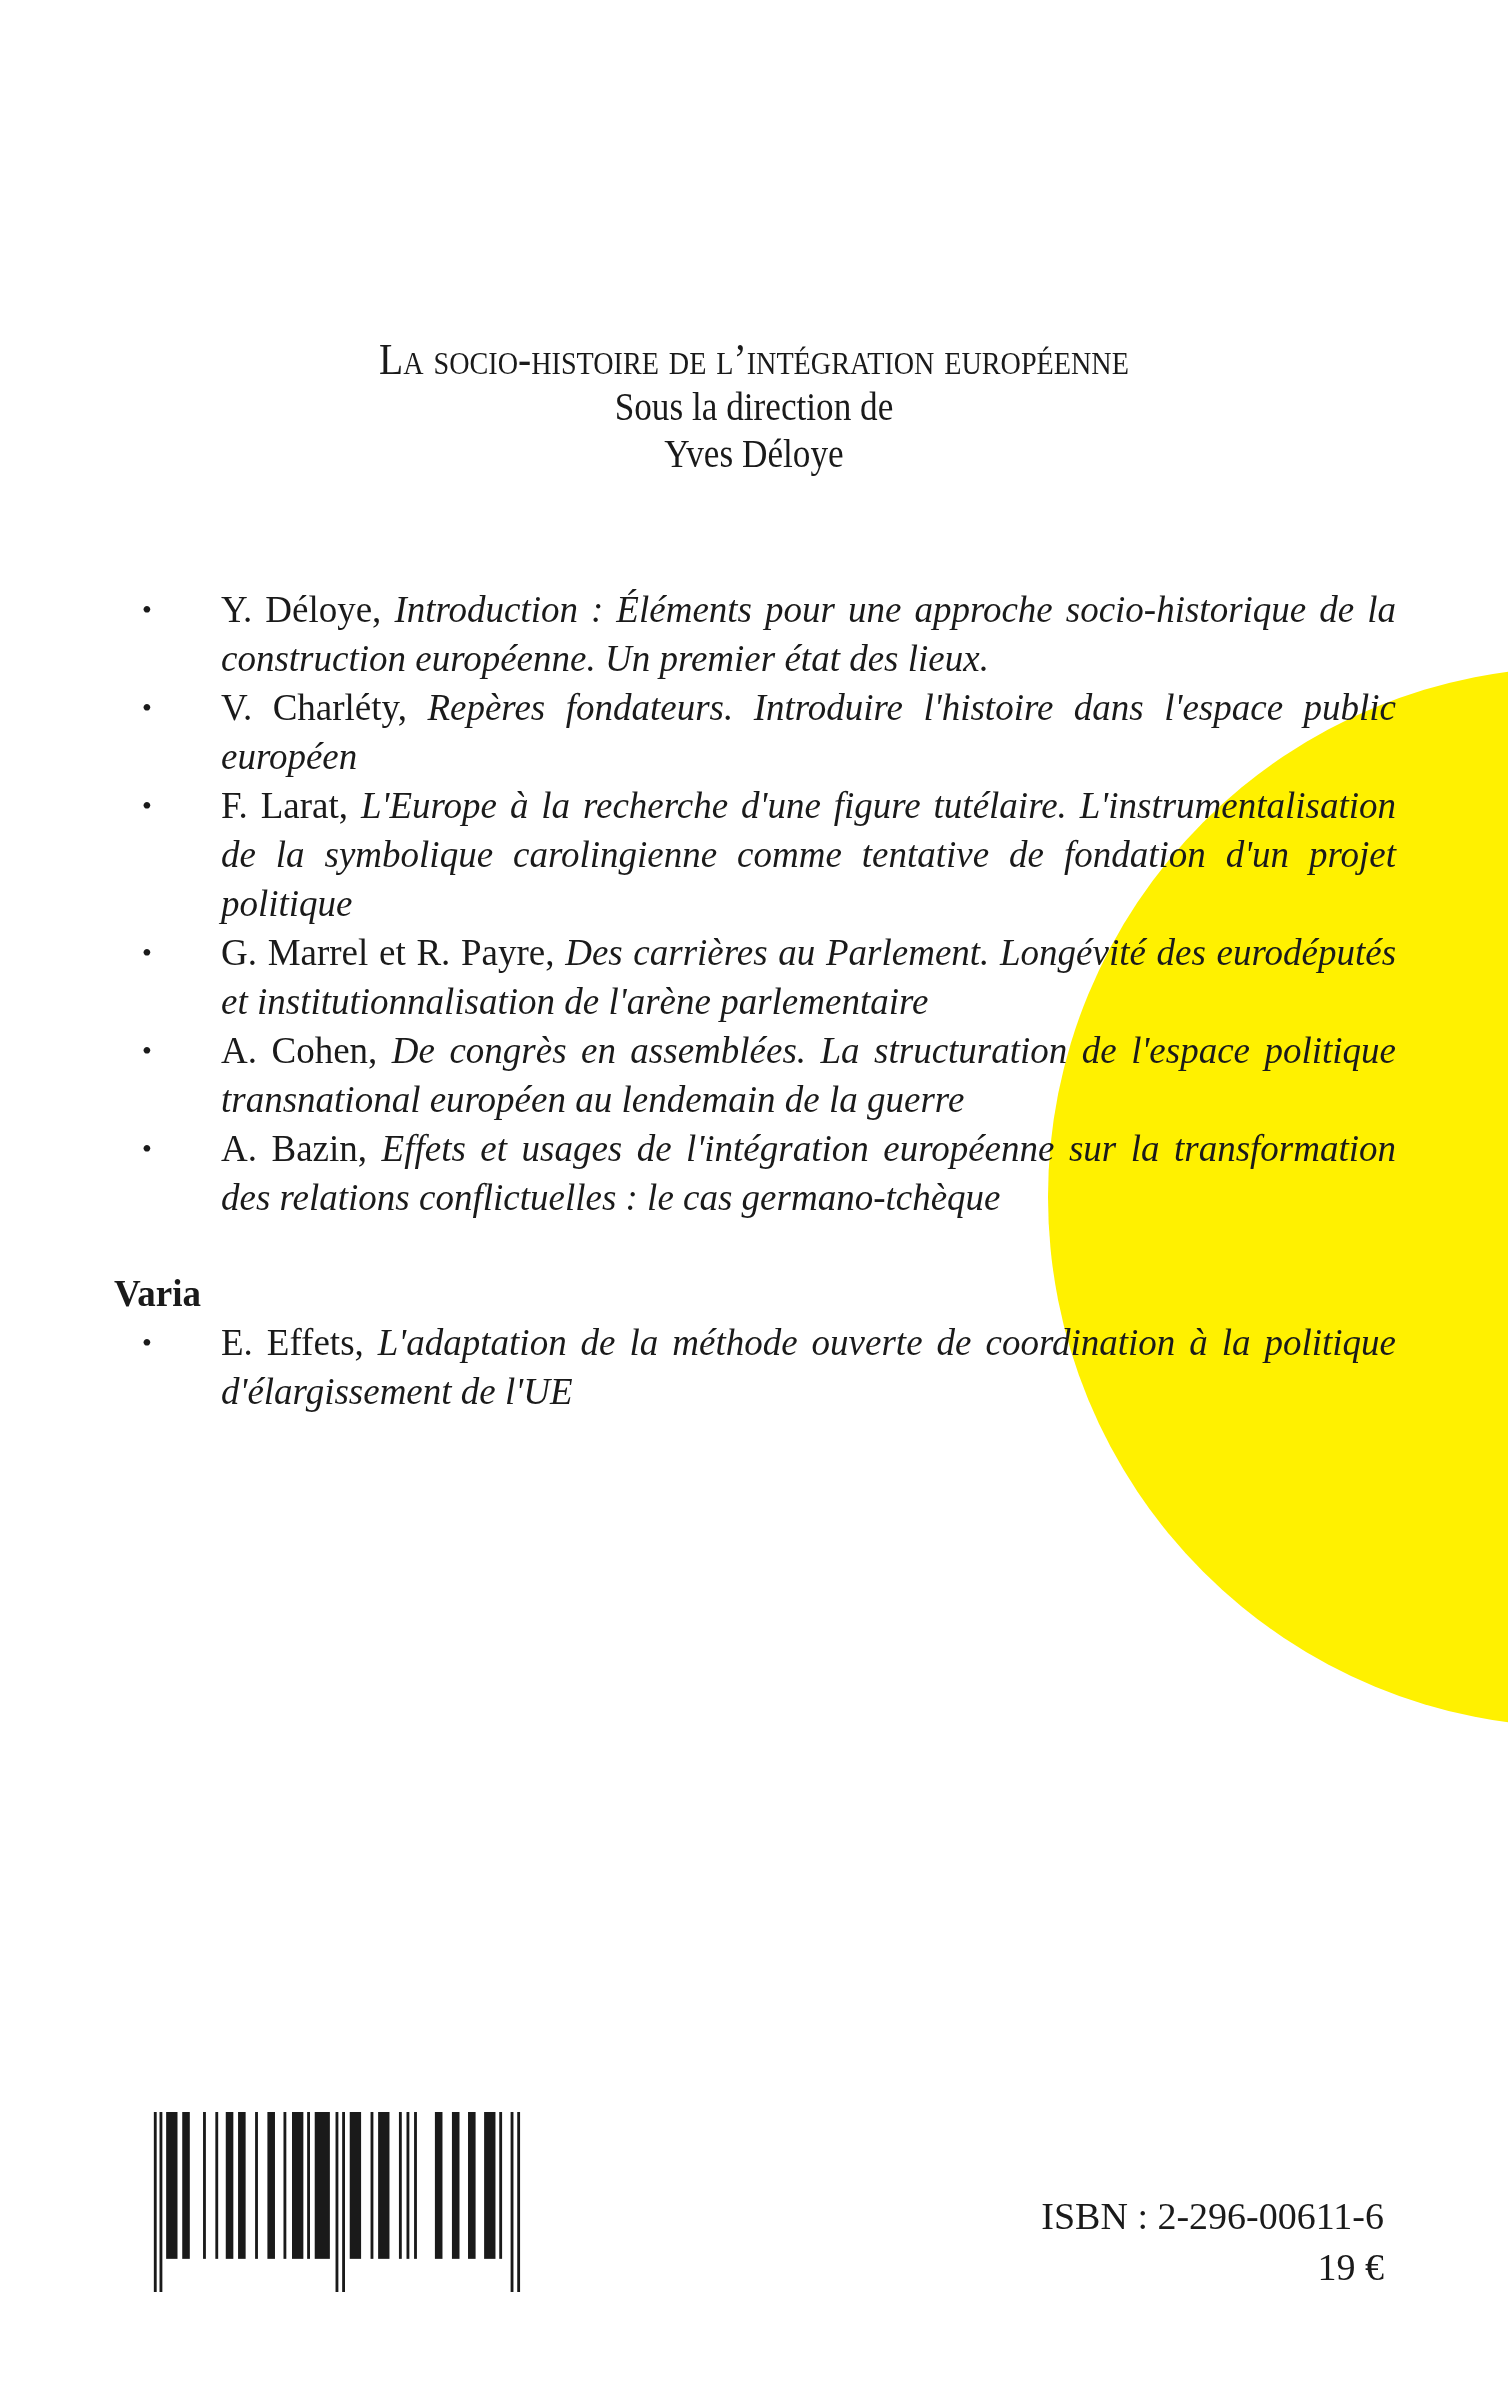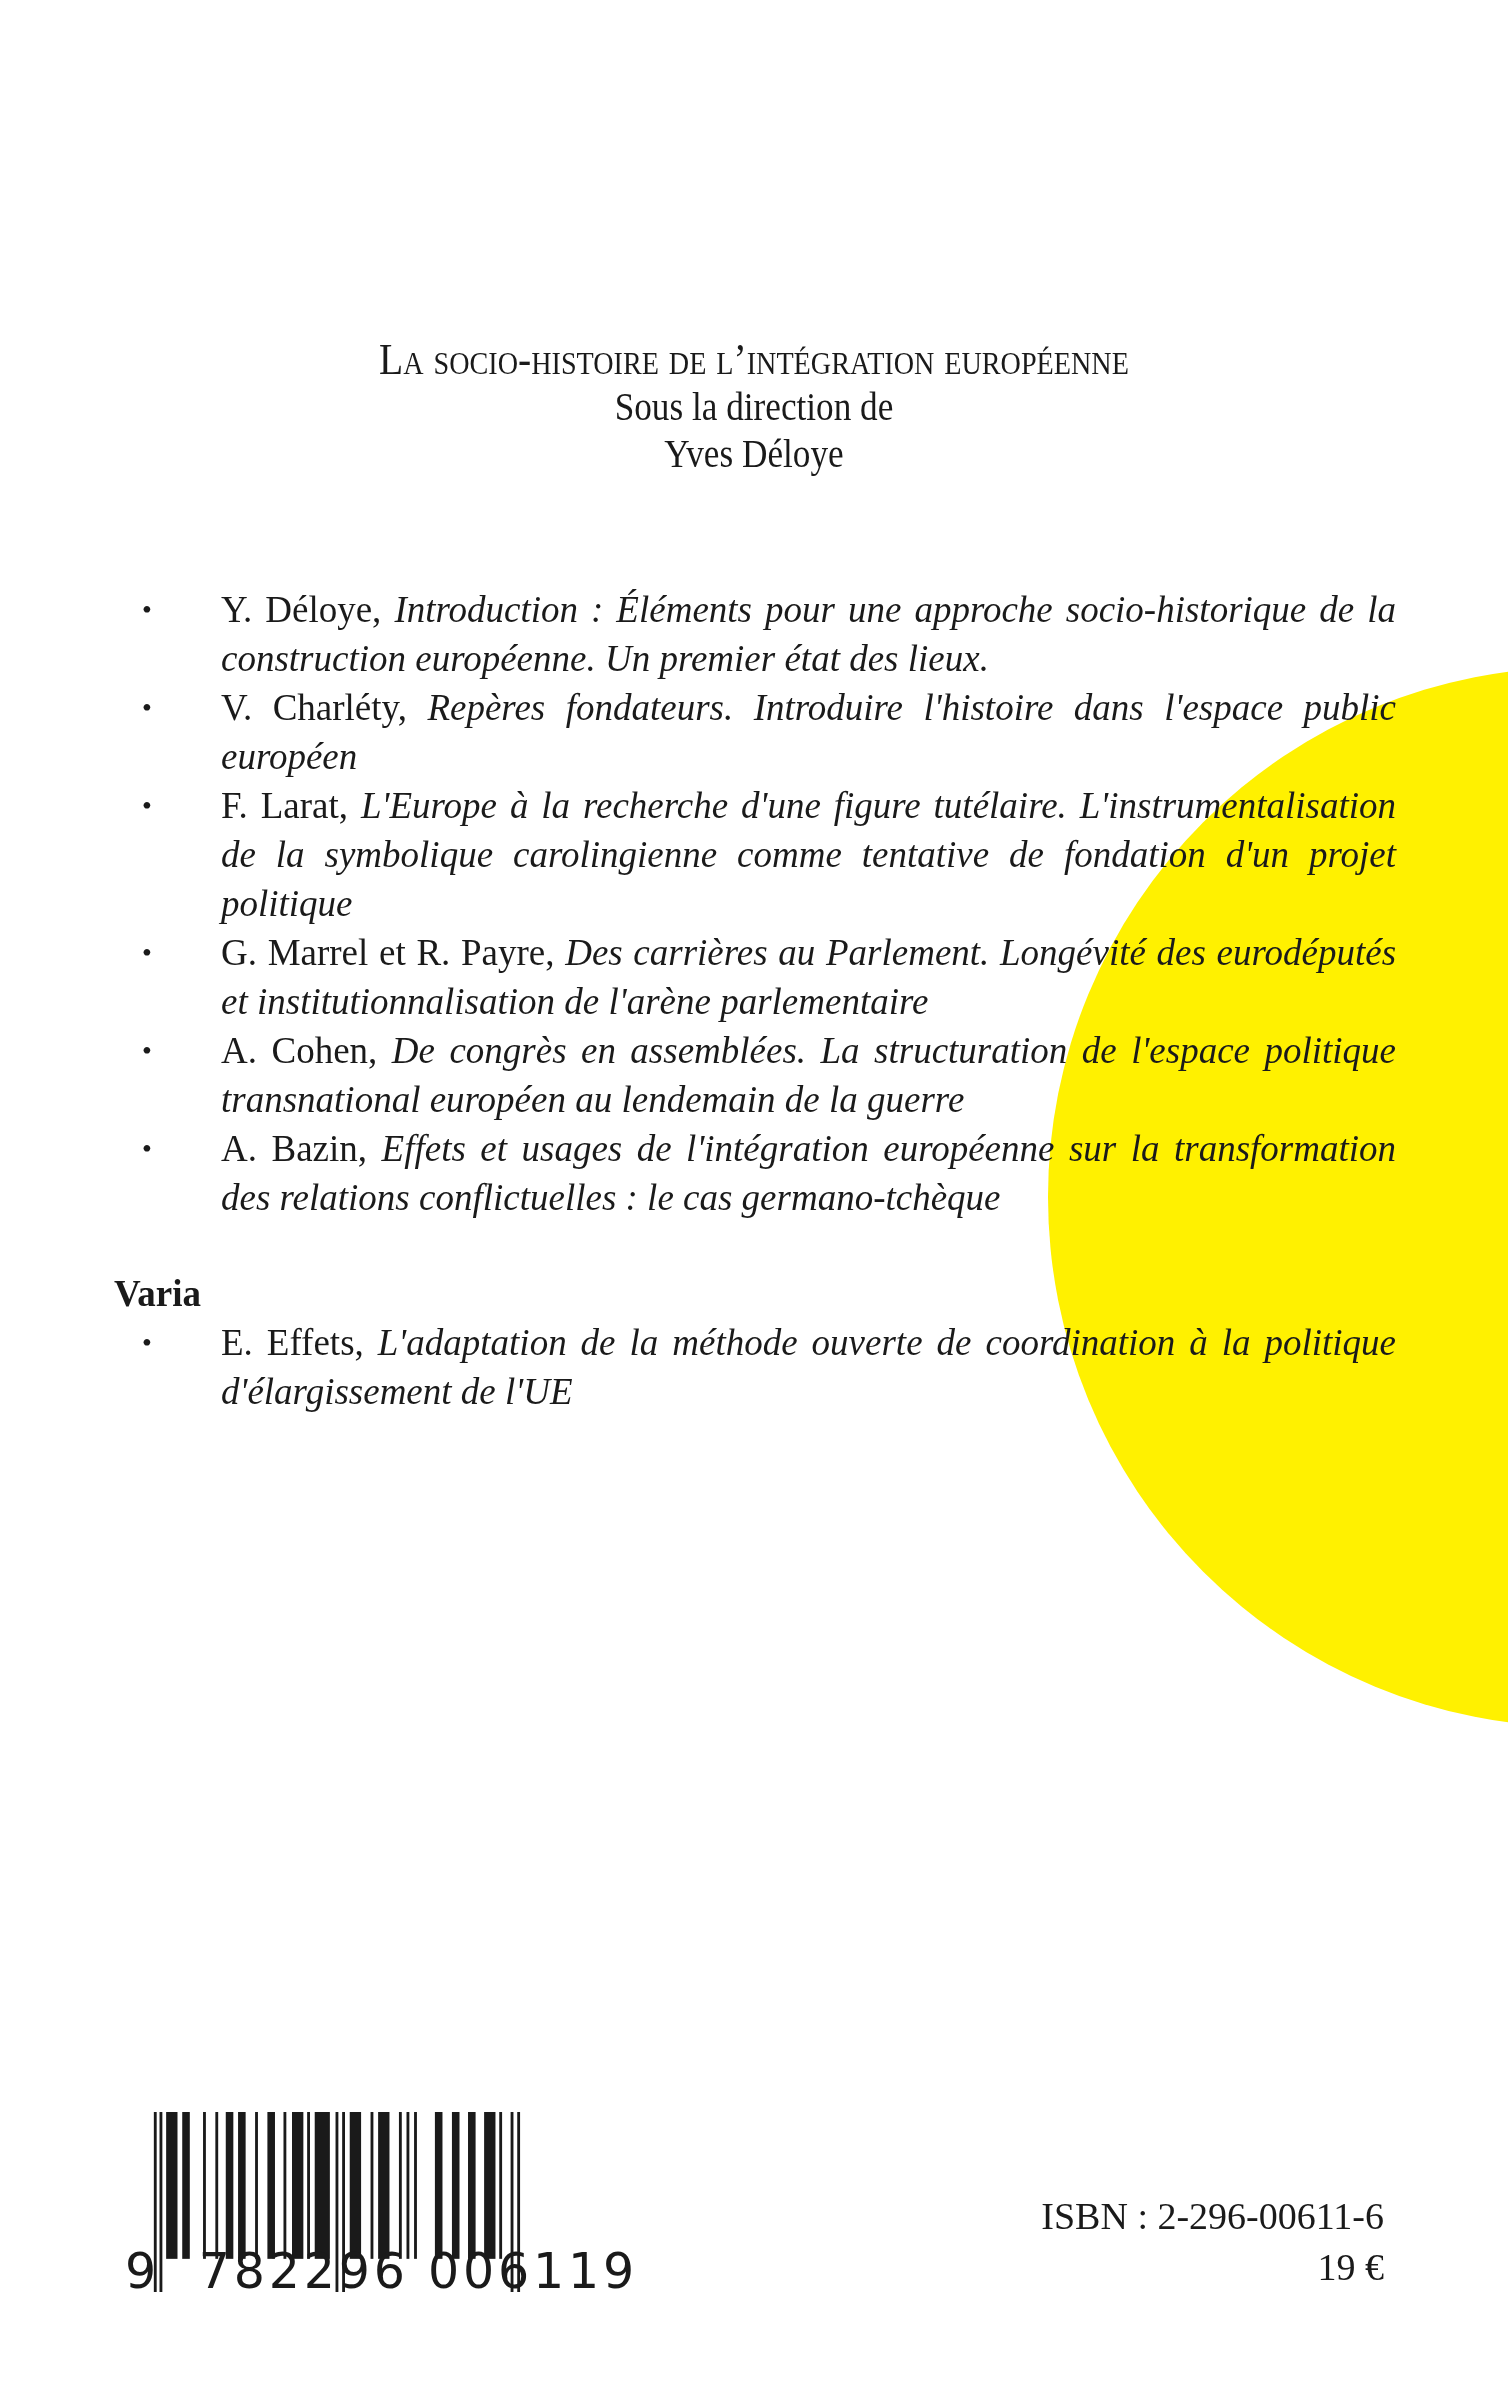--- a/index.html
+++ b/index.html
@@ -159,18 +159,17 @@
       <rect x="300" y="0" width="8" height="155"></rect>
         <rect x="318" y="0" width="8" height="155"></rect>
       <rect x="335" y="0" width="8" height="155"></rect>
         <rect x="352" y="0" width="12" height="155"></rect>
       <rect x="368" y="0" width="3" height="155"></rect>
         <rect x="380" y="0" width="3" height="190"></rect>
       <rect x="387" y="0" width="3" height="190"></rect>
     </g>
   </svg>
 
-  <div class="barcode-digits"><span>9</span>  <span>782296</span> <span>006119</span></div>
 
   <div class="isbn">ISBN : 2-296-00611-6</div>
   <div class="price">19 €</div>
 </div>
 
 
 </body></html>

